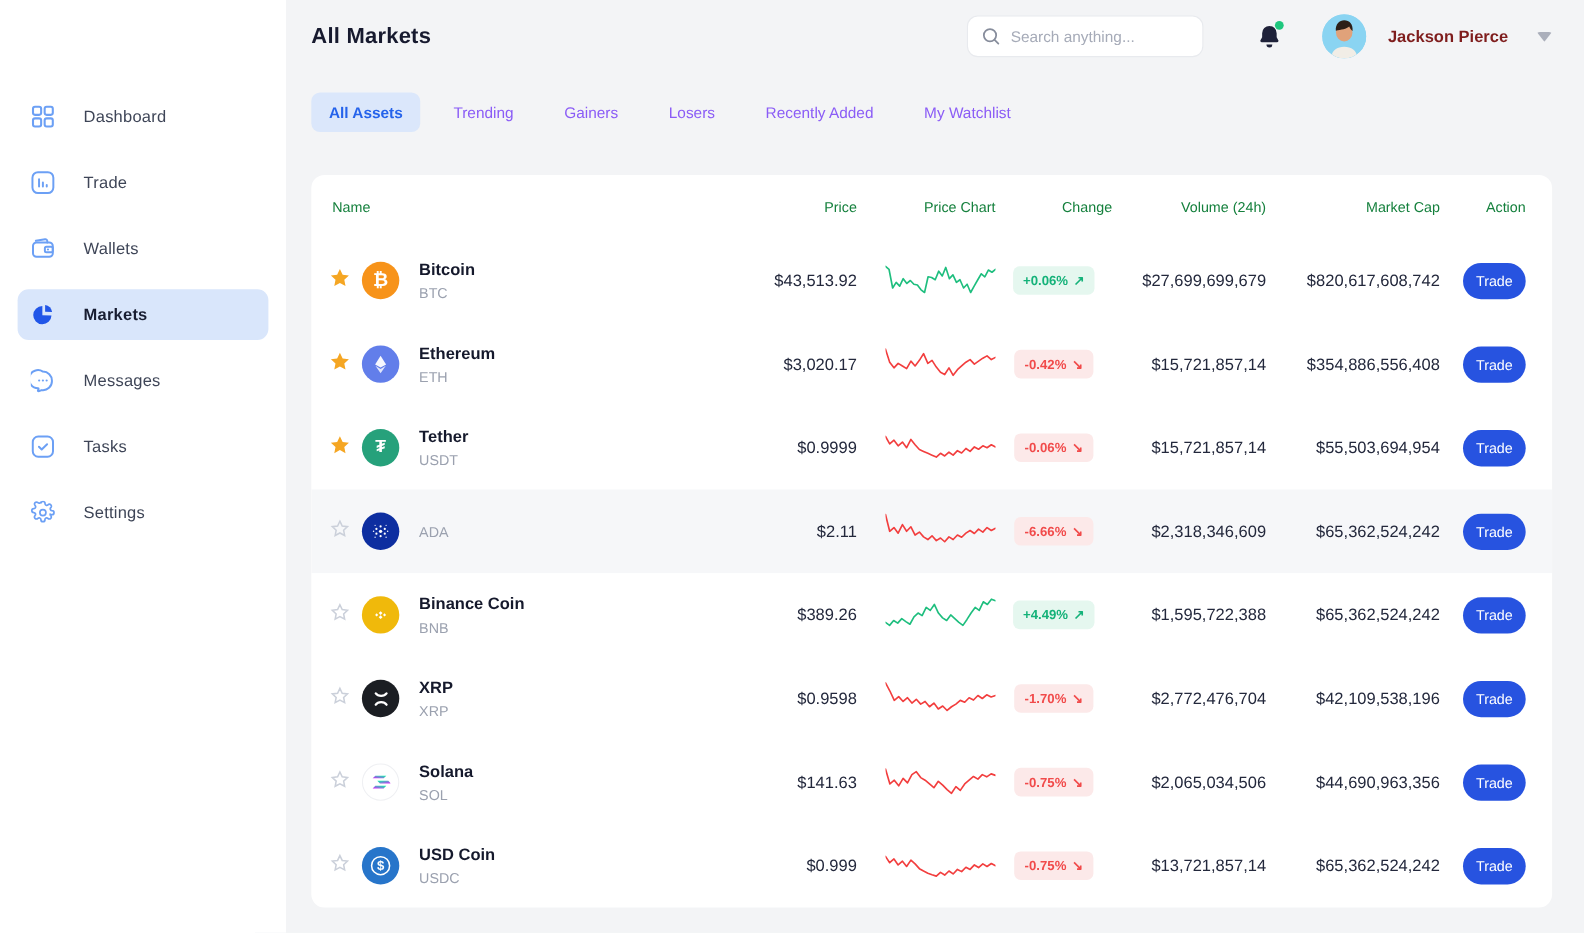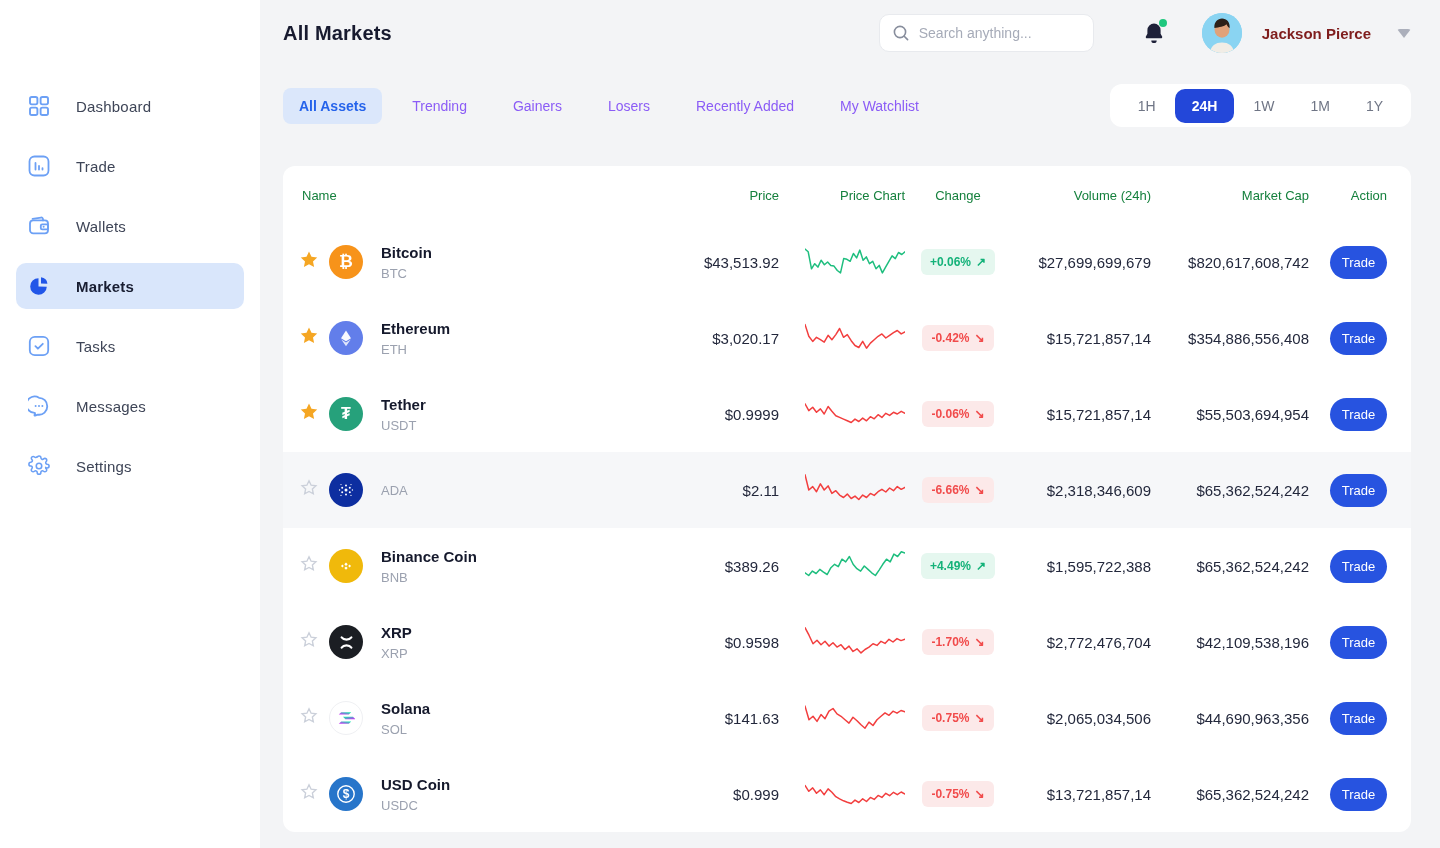--- a/index.html
+++ b/index.html
@@ -44,21 +44,21 @@
   .time-btn { font-size:14px; color:#6F7585; padding:9px 17px; border-radius:10px; cursor:pointer; margin:0 1px; }
   .time-btn.active { background:#2347D9; color:#fff; font-weight:700; }
 
   
   .table-card { width:1128px; margin-top:39px; background:#fff; border-radius:12px; padding-bottom:0; overflow:hidden; }
   .tgrid { display:grid; grid-template-columns:30px 52px 294px 104px 126px 106px 140px 158px 78px;
     padding:0 24px 0 16px; align-items:center; }
   .thead { height:58px; }
   .thead .th { font-size:13px; color:#15803d; }
   .th.c-name { grid-column:1 / span 3; text-align:left; padding-left:3px; }
-  .al-r { text-align:right; } .al-c { text-align:center; }
+  .al-r { text-align:right; } .al-c { text-align:right; }
   .row { height:76px; cursor:default; }
   .row.highlight { background:#F6F7F9; }
   .star { width:20px; height:20px; cursor:pointer; }
   .coin-icon { width:34px; height:34px; border-radius:50%; display:flex; align-items:center;
     justify-content:center; position:relative; }
   .coin-name { font-size:15px; font-weight:700; color:#15192C; margin-bottom:5px; }
   .coin-sym { font-size:13px; color:#9BA1AF; }
   .cell-price,.cell-vol,.cell-mcap { font-size:15px; color:#23283C; text-align:right; }
   .cell-chart { display:flex; justify-content:flex-end; }
   .cell-change { display:flex; justify-content:center; }
@@ -113,36 +113,36 @@
             <svg width="22" height="22" viewBox="0 0 22 22" fill="none">
     <path d="M10.5 3.2a8.3 8.3 0 1 0 8.3 8.6 l-8.3-.3z" fill="#2156E8"></path>
     <path d="M13 2.3a7.2 7.2 0 0 1 6.4 6.4 L13 8.4z" fill="#2156E8"></path>
             </svg>
           </span>
     <span class="nlabel">Markets</span>
         </div>
         <div class="nav-item">
           <span class="nicon">
             <svg width="22" height="22" viewBox="0 0 22 22" fill="none">
-    <rect x="1.8" y="1.8" width="18.4" height="18.4" rx="5" stroke="#6CA0F5" stroke-width="1.8"></rect>
-    <path d="M7.4 11.2l2.5 2.5 4.9-4.9" stroke="#6CA0F5" stroke-width="1.8" stroke-linecap="round" stroke-linejoin="round"></path>
-            </svg>
-          </span>
-    <span class="nlabel">Tasks</span>
-        </div>
-        <div class="nav-item">
-          <span class="nicon">
-            <svg width="22" height="22" viewBox="0 0 22 22" fill="none">
     <path d="M11 2.8a8.2 8.2 0 1 0-4.4 15.1c.3.04.5.3.4.6l-.5 1.6c-.1.35.2.67.55.55l2.8-1a8.2 8.2 0 0 0 9.35-8.6A8.2 8.2 0 0 0 11 2.8z" stroke="#6CA0F5" stroke-width="1.8" stroke-linejoin="round"></path>
     <circle cx="7.6" cy="10.9" r="1" fill="#6CA0F5"></circle>
               <circle cx="11" cy="10.9" r="1" fill="#6CA0F5"></circle>
               <circle cx="14.4" cy="10.9" r="1" fill="#6CA0F5"></circle>
             </svg>
           </span>
     <span class="nlabel">Messages</span>
+        </div>
+        <div class="nav-item">
+          <span class="nicon">
+            <svg width="22" height="22" viewBox="0 0 22 22" fill="none">
+    <rect x="1.8" y="1.8" width="18.4" height="18.4" rx="5" stroke="#6CA0F5" stroke-width="1.8"></rect>
+    <path d="M7.4 11.2l2.5 2.5 4.9-4.9" stroke="#6CA0F5" stroke-width="1.8" stroke-linecap="round" stroke-linejoin="round"></path>
+            </svg>
+          </span>
+    <span class="nlabel">Tasks</span>
         </div>
         <div class="nav-item">
           <span class="nicon">
             <svg width="22" height="22" viewBox="0 0 24 24" fill="none">
     <path d="M19.4 13a1.7 1.7 0 0 0 .34 1.87l.06.06a2 2 0 1 1-2.83 2.83l-.06-.06a1.7 1.7 0 0 0-1.87-.34 1.7 1.7 0 0 0-1 1.55V19a2 2 0 1 1-4 0v-.09a1.7 1.7 0 0 0-1.1-1.55 1.7 1.7 0 0 0-1.88.34l-.06.06a2 2 0 1 1-2.83-2.83l.06-.06a1.7 1.7 0 0 0 .34-1.87 1.7 1.7 0 0 0-1.55-1H3a2 2 0 1 1 0-4h.09a1.7 1.7 0 0 0 1.55-1.1 1.7 1.7 0 0 0-.34-1.88l-.06-.06a2 2 0 1 1 2.83-2.83l.06.06a1.7 1.7 0 0 0 1.87.34h.1a1.7 1.7 0 0 0 1-1.55V3a2 2 0 1 1 4 0v.09a1.7 1.7 0 0 0 1 1.55 1.7 1.7 0 0 0 1.87-.34l.06-.06a2 2 0 1 1 2.83 2.83l-.06.06a1.7 1.7 0 0 0-.34 1.87v.1a1.7 1.7 0 0 0 1.55 1H21a2 2 0 1 1 0 4h-.09a1.7 1.7 0 0 0-1.55 1z" stroke="#6CA0F5" stroke-width="1.7"></path>
     <circle cx="12" cy="12" r="3" stroke="#6CA0F5" stroke-width="1.7"></circle>
             </svg>
           </span>
     <span class="nlabel">Settings</span>
         </div>
@@ -184,27 +184,20 @@
     </div>
 
     <div class="filter-row">
       <div class="tabs" id="tabs">
           <div class="tab active">All Assets</div>
           <div class="tab">Trending</div>
           <div class="tab">Gainers</div>
           <div class="tab">Losers</div>
           <div class="tab">Recently Added</div>
           <div class="tab">My Watchlist</div>
-        </div>
-      <div class="time-group" id="time-group">
-          <div class="time-btn">1H</div>
-          <div class="time-btn active">24H</div>
-          <div class="time-btn">1W</div>
-          <div class="time-btn">1M</div>
-          <div class="time-btn">1Y</div>
         </div>
     </div>
 
     <div class="table-card">
       <div class="tgrid thead">
         <div class="th c-name">Name</div>
         <div class="th al-r">Price</div>
         <div class="th al-r">Price Chart</div>
         <div class="th al-c">Change</div>
         <div class="th al-r">Volume (24h)</div>

